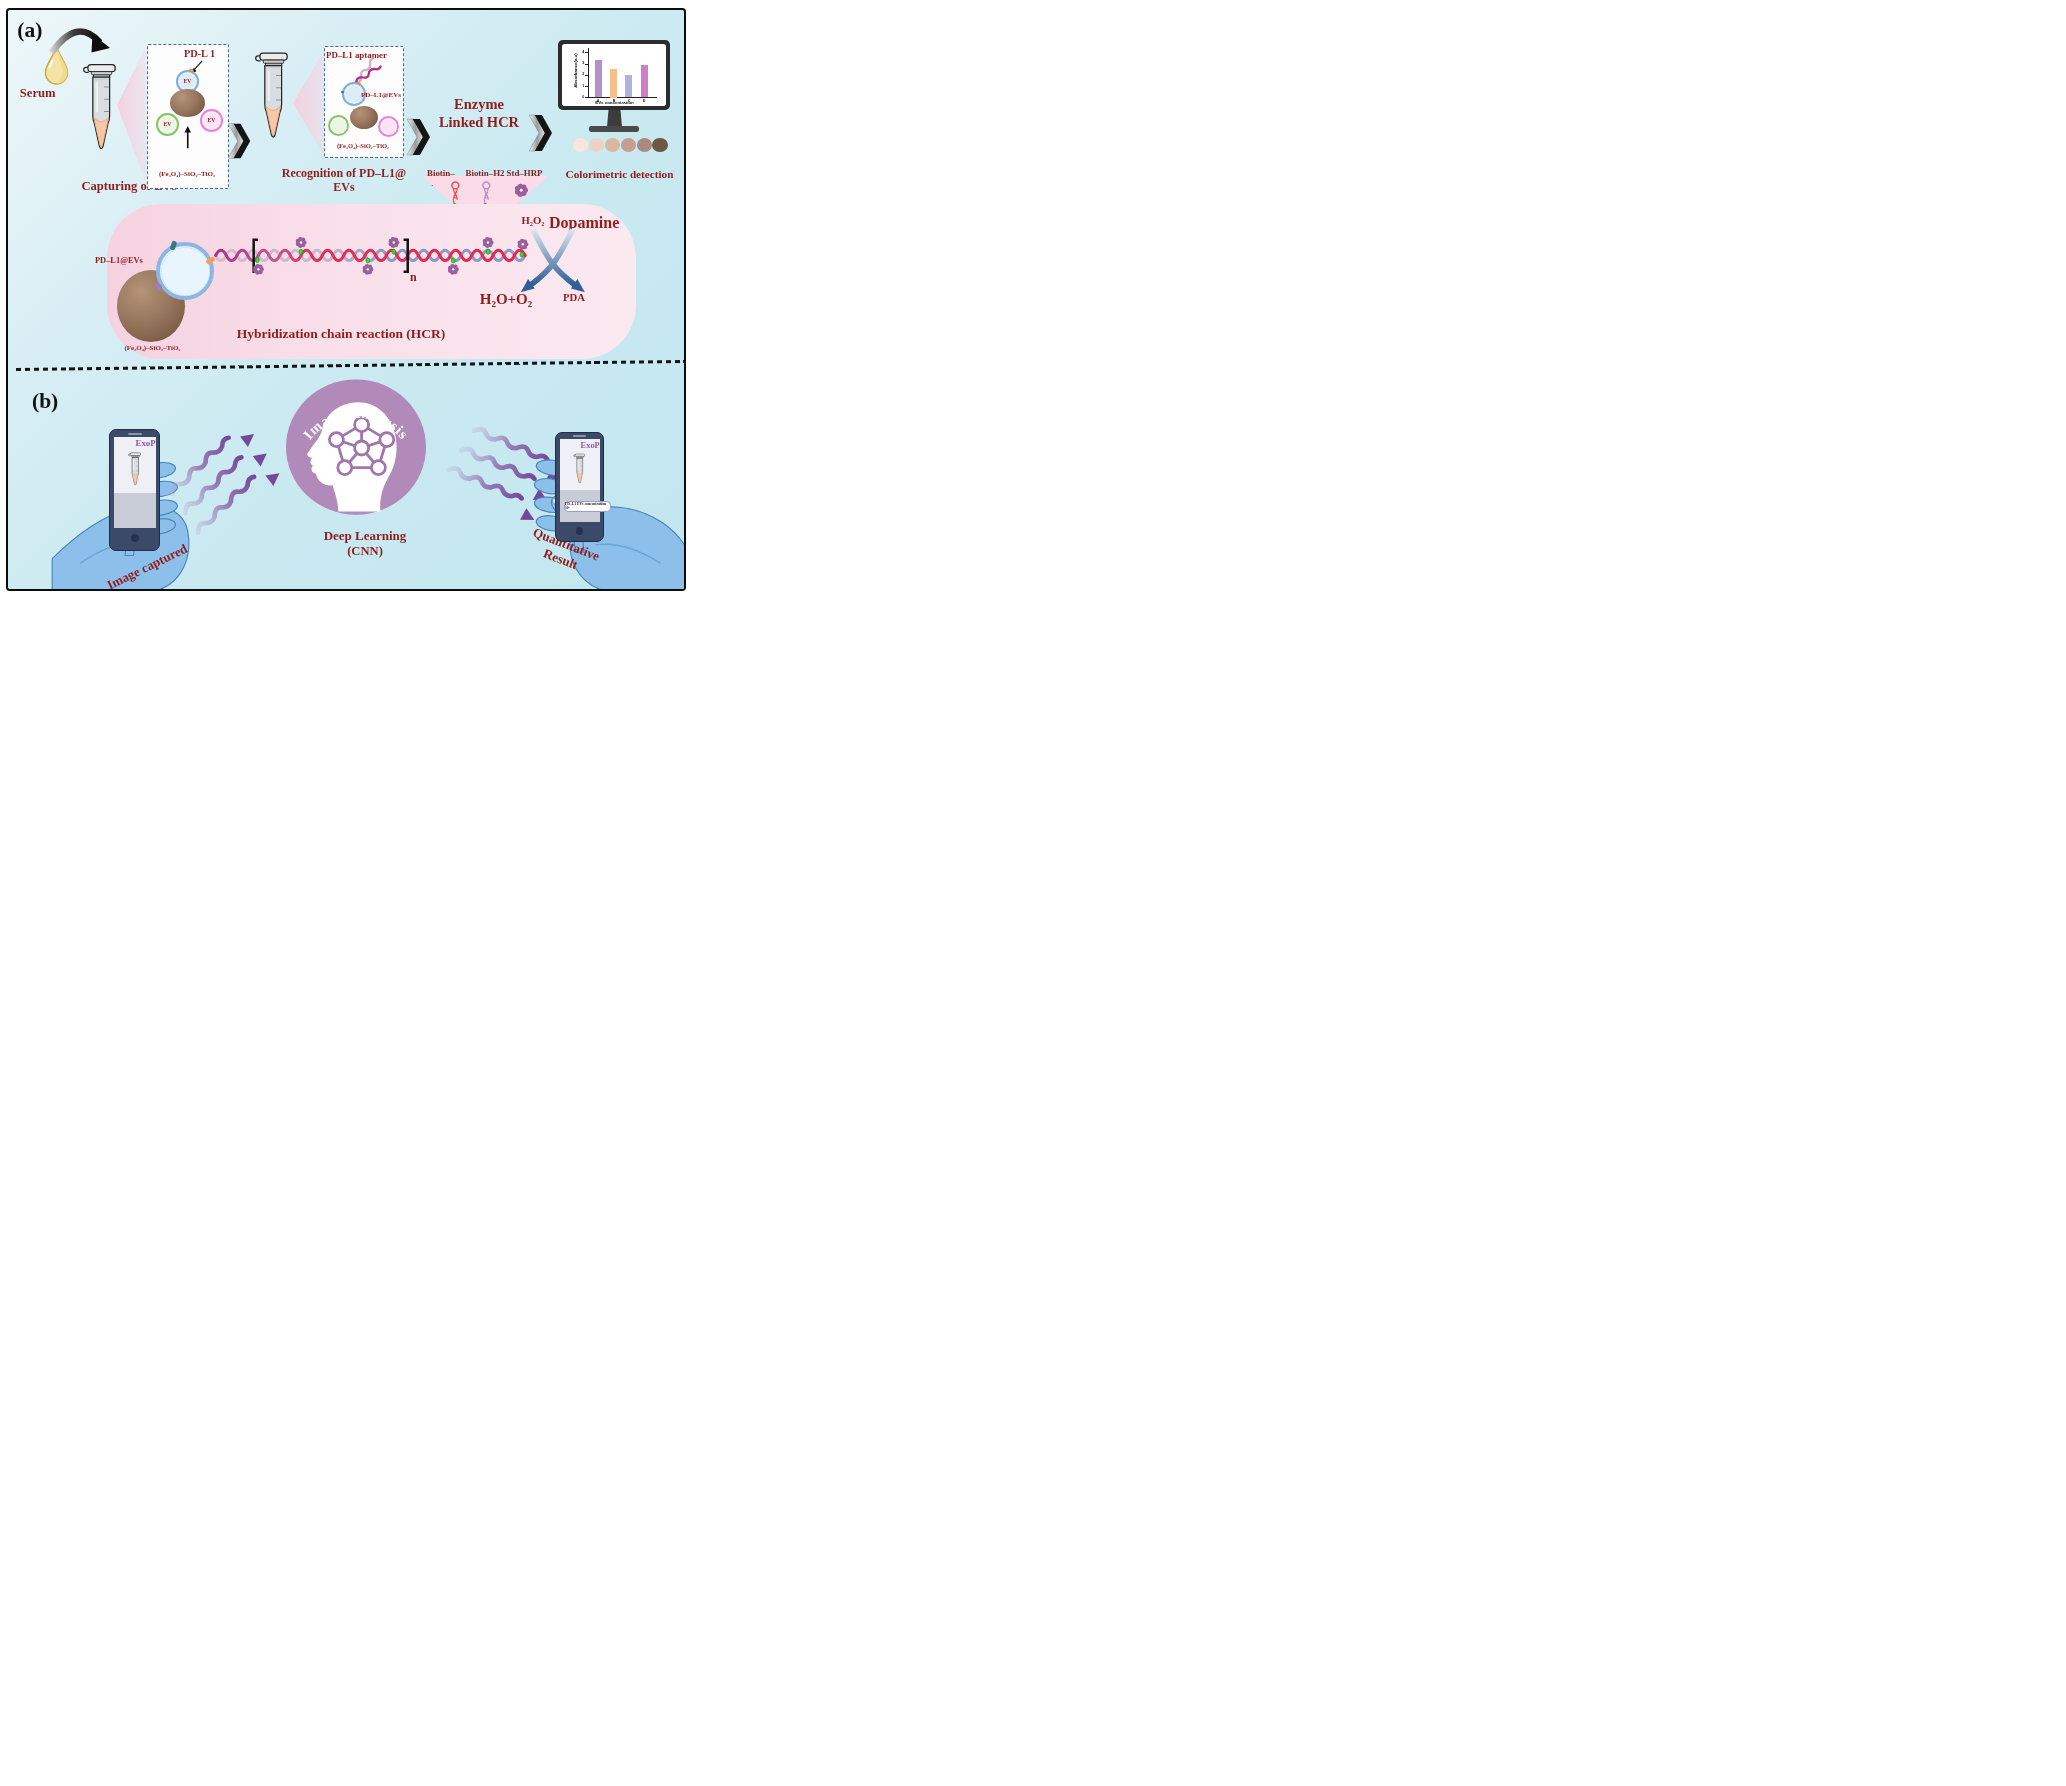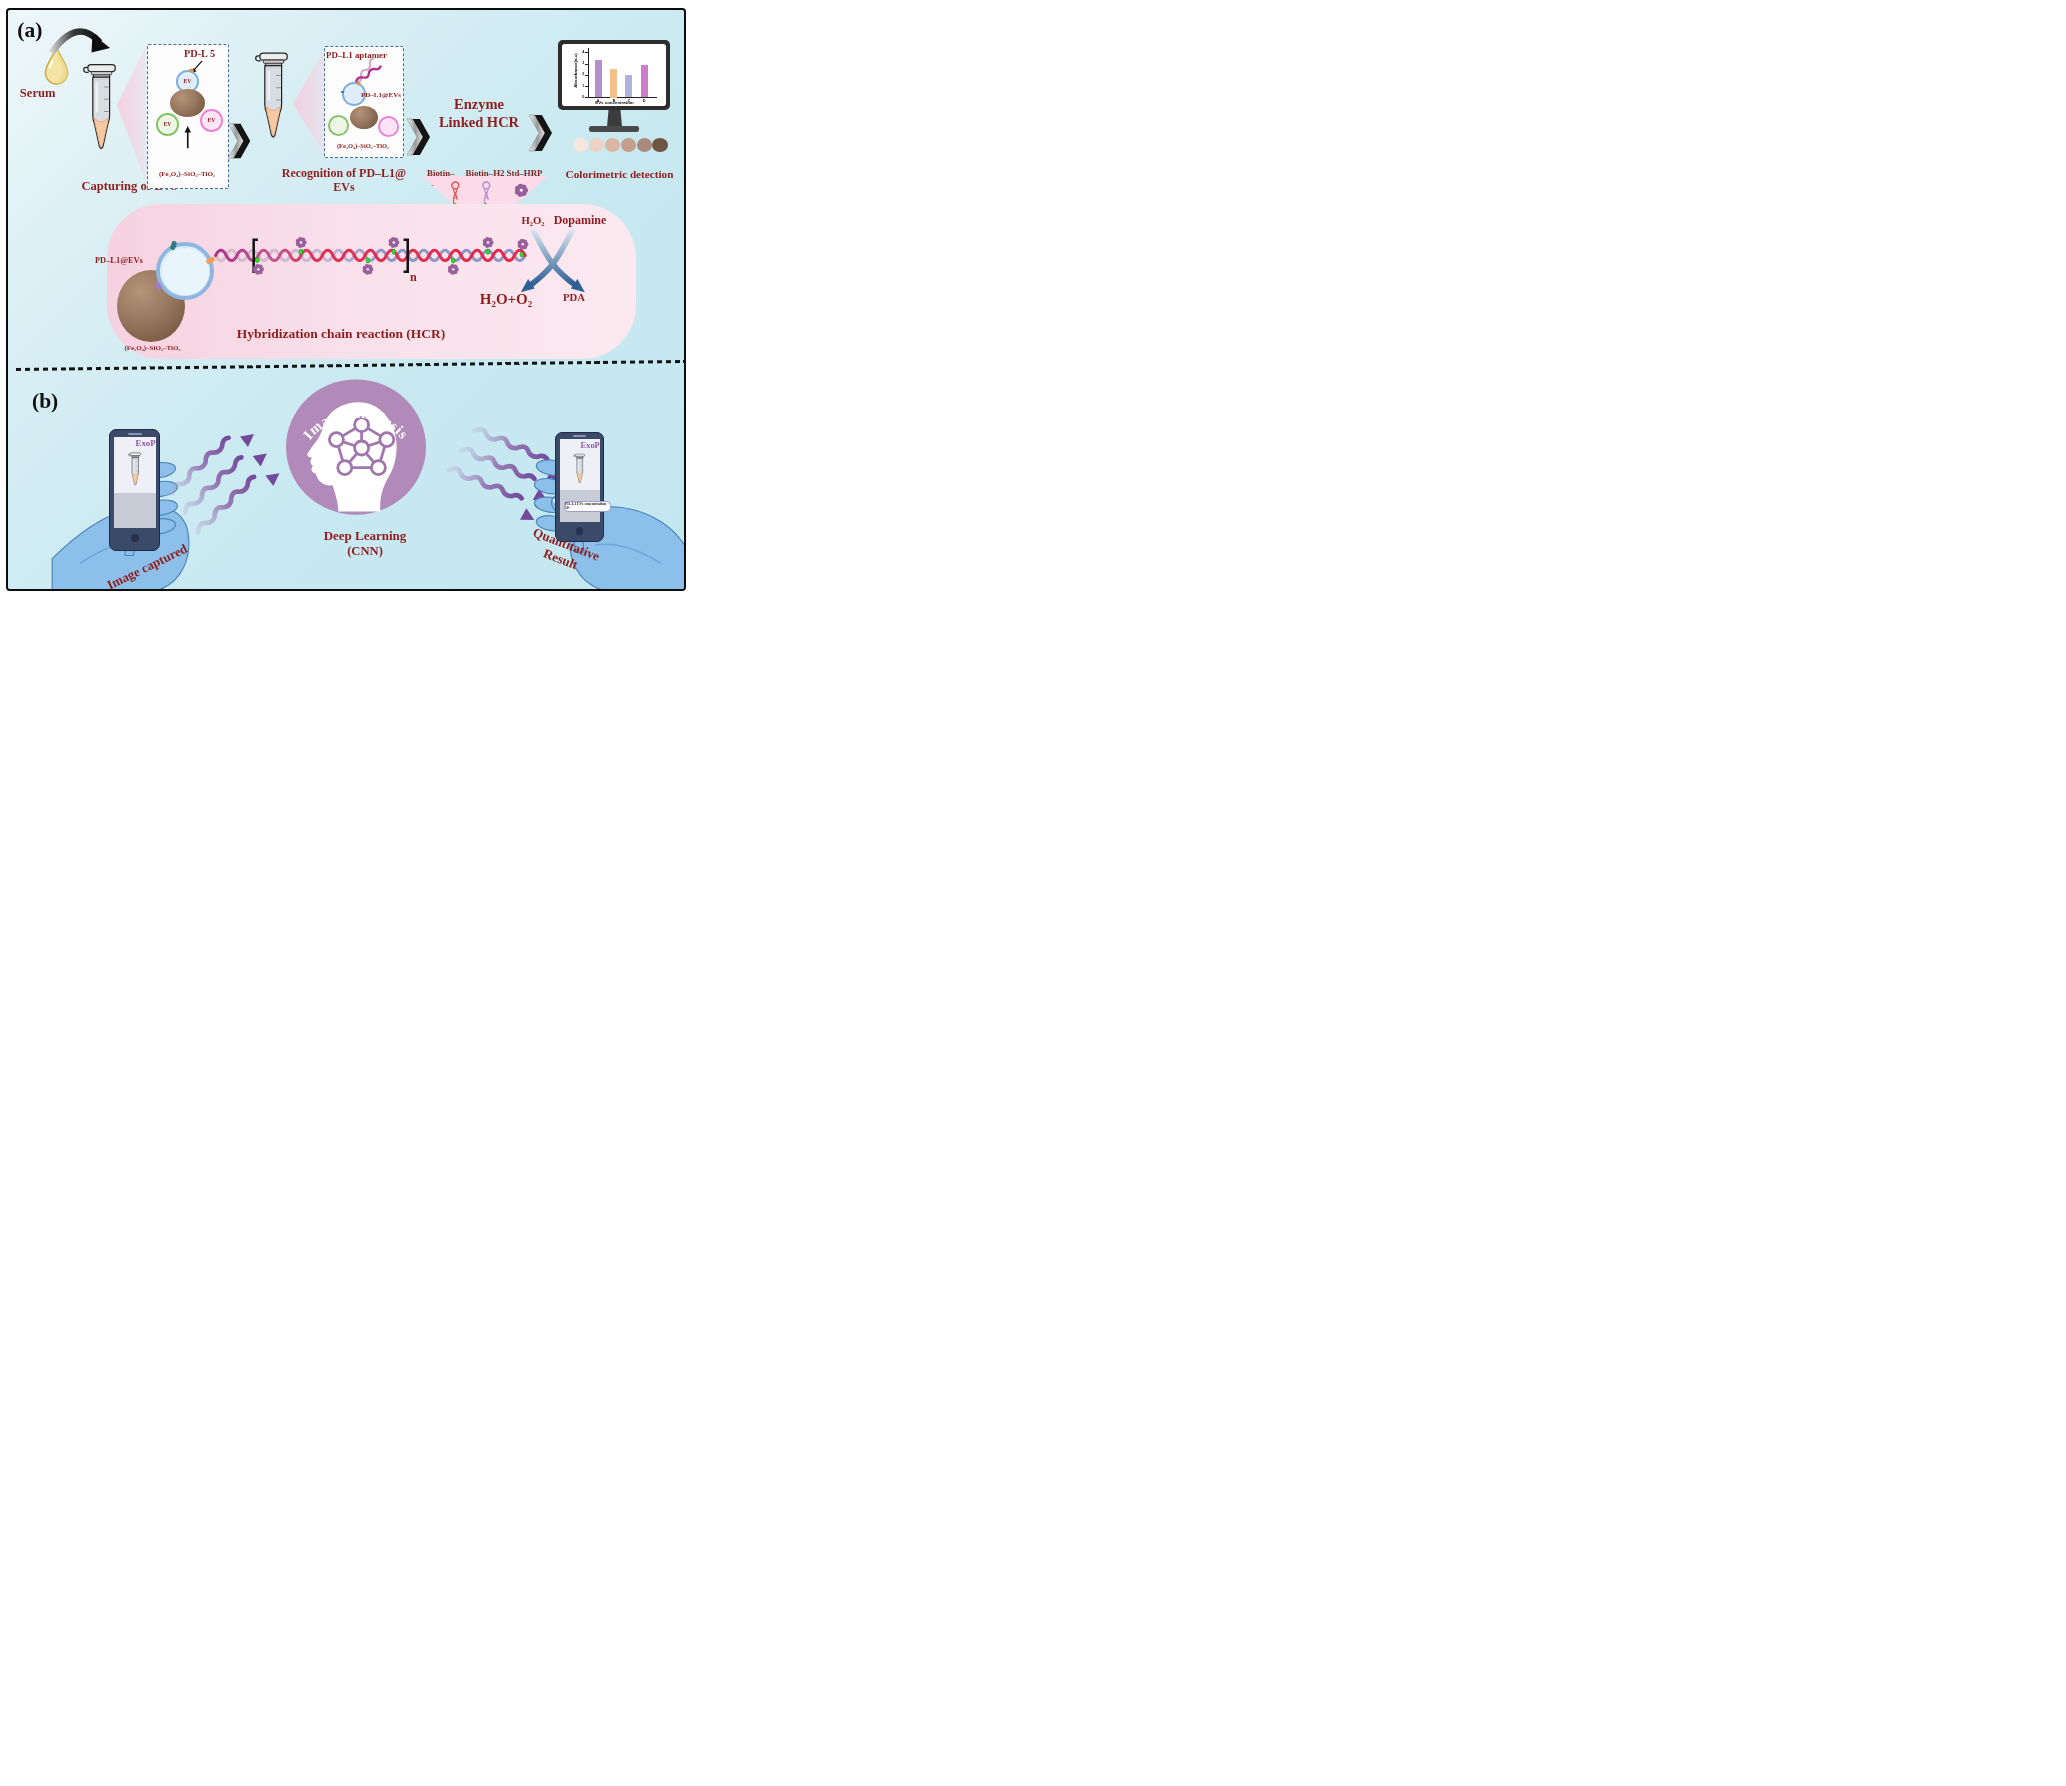--- a/index.html
+++ b/index.html
@@ -138,21 +138,21 @@
 
   <svg class="abs" style="left:75px;top:44px;" width="35" height="108" viewBox="0 0 76 232">
         <use href="#sym-tube"></use>
       </svg>
   <div class="lbl" style="left:60px;top:169px;width:122px;font-size:12.6px;">Capturing of EVs</div>
 
   <div class="tri" style="left:109px;top:36px;width:29px;height:137px;clip-path:polygon(0% 43%,100% 0%,100% 100%);"></div>
   <div class="tri" style="left:285px;top:40px;width:31px;height:105px;clip-path:polygon(0% 51%,100% 0%,100% 100%);"></div>
 
   <div class="dashbox" style="left:139px;top:34px;width:80px;height:143px;"></div>
-  <div class="lbl" style="left:159px;top:38px;width:65px;font-size:10.3px;">PD-L 5</div>
+  <div class="lbl" style="left:159px;top:38px;width:65px;font-size:10.3px;">PD-L 1</div>
   <svg class="abs" style="left:180px;top:49px;" width="16" height="16" viewBox="0 0 34 34">
     <line x1="30" y1="4" x2="12" y2="24" stroke="#111" stroke-width="2.5"></line>
     <polygon points="4,32 18,26 12,19" fill="#111"></polygon>
   </svg>
   <div class="ev ev-blue" style="left:168px;top:60px;width:18.7px;height:18.7px;">
         <div class="inner-ring"></div>
         <span>EV</span>
     <div class="receptor" style="left:11.2px;top:-3.3px;width:4.7px;height:2.8px;background:#f0923f;transform:rotate(25deg);"></div>
   </div>
   <div class="sphere" style="left:162px;top:79px;width:35px;height:28px;"></div>
@@ -320,21 +320,21 @@
       <ellipse cx="197" cy="49" rx="4" ry="5.5" fill="#2ce02c" stroke="#18a018" stroke-width="1.5"></ellipse>
       <ellipse cx="341" cy="68" rx="4" ry="5.5" fill="#2ce02c" stroke="#18a018" stroke-width="1.5"></ellipse>
       <ellipse cx="397" cy="49" rx="4" ry="5.5" fill="#2ce02c" stroke="#18a018" stroke-width="1.5"></ellipse>
       <ellipse cx="525" cy="68" rx="4" ry="5.5" fill="#2ce02c" stroke="#18a018" stroke-width="1.5"></ellipse>
       <ellipse cx="600" cy="49" rx="4" ry="5.5" fill="#2ce02c" stroke="#18a018" stroke-width="1.5"></ellipse>
       <ellipse cx="673" cy="55" rx="4" ry="5.5" fill="#2ce02c" stroke="#18a018" stroke-width="1.5"></ellipse>
     </g>
   </svg>
 
   <div class="lbl" style="left:504px;top:204px;width:42px;font-size:10.7px;">H₂O₂</div>
-  <div class="lbl" style="left:541px;top:204px;width:62px;font-size:12px;">Dopamine</div>
+  <div class="lbl" style="left:541px;top:204px;width:62px;font-size:16px;">Dopamine</div>
   <svg class="abs" style="left:509px;top:218px;" width="79" height="66" viewBox="0 0 170 142">
     <path d="M120,4 C92,52 88,78 30,122" fill="none" stroke="url(#gradBlue)" stroke-width="12"></path>
     <polygon points="8,138 38,130 24,110" fill="#2f5f95"></polygon>
     <path d="M34,4 C62,52 66,78 124,122" fill="none" stroke="url(#gradBlue)" stroke-width="12"></path>
     <polygon points="146,138 116,130 130,110" fill="#2f5f95"></polygon>
   </svg>
   <div class="lbl" style="left:469px;top:281px;width:58px;font-size:15px;">H₂O+O₂</div>
   <div class="lbl" style="left:545px;top:281px;width:42px;font-size:10.7px;">PDA</div>
 
   <div class="lbl" style="left:193px;top:316px;width:280px;font-size:13.5px;">Hybridization chain reaction (HCR)</div>

